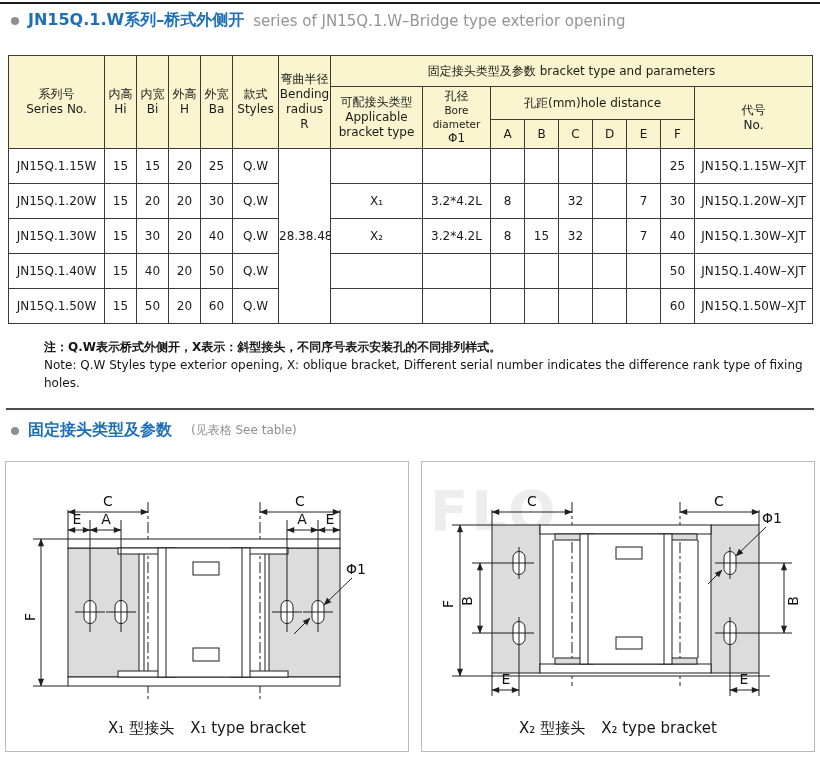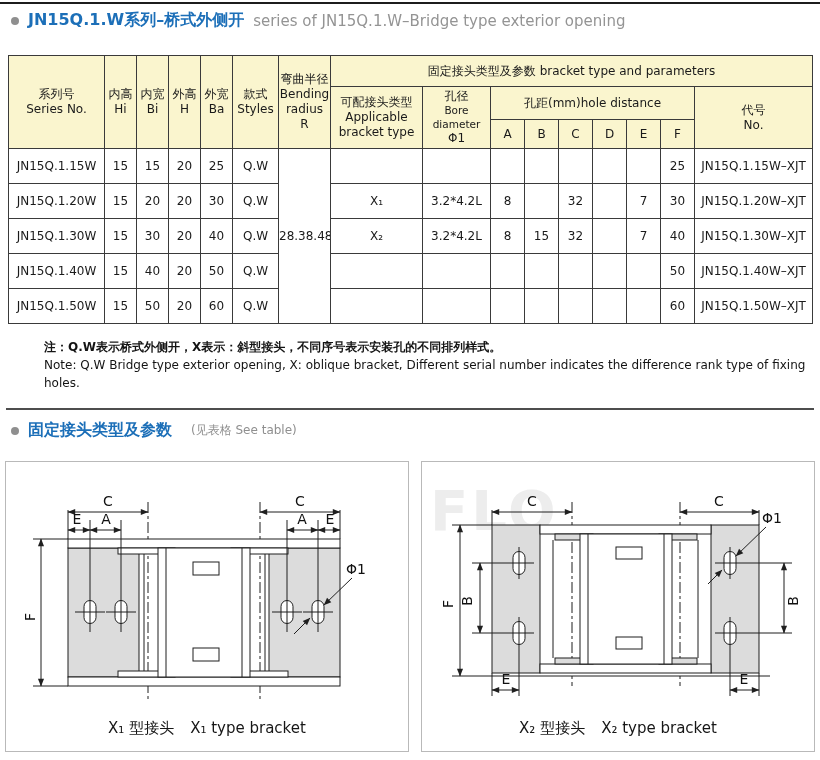--- a/index.html
+++ b/index.html
@@ -225,21 +225,21 @@
         <td></td>
         <td></td>
         <td>60</td>
         <td class="tl">JN15Q.1.50W–XJT</td>
       </tr>
     </tbody>
   </table>
 
   <div class="notes">
     <div class="ncn">注：Q.W表示桥式外侧开，X表示：斜型接头，不同序号表示安装孔的不同排列样式。</div>
-    <div>Note: Q.W Bridge type exterior opening, X: oblique bracket, Different serial number indicates the difference rank type of fixing holes.</div>
+    <div>Note: Q.W Styles type exterior opening, X: oblique bracket, Different serial number indicates the difference rank type of fixing holes.</div>
   </div>
 
   <div class="divider2"></div>
 
   <div class="h2">
     <span class="bullet"></span>
     <span class="cnTitle">固定接头类型及参数</span>
     <span class="seeTable">(见表格 See table)</span>
   </div>
 

